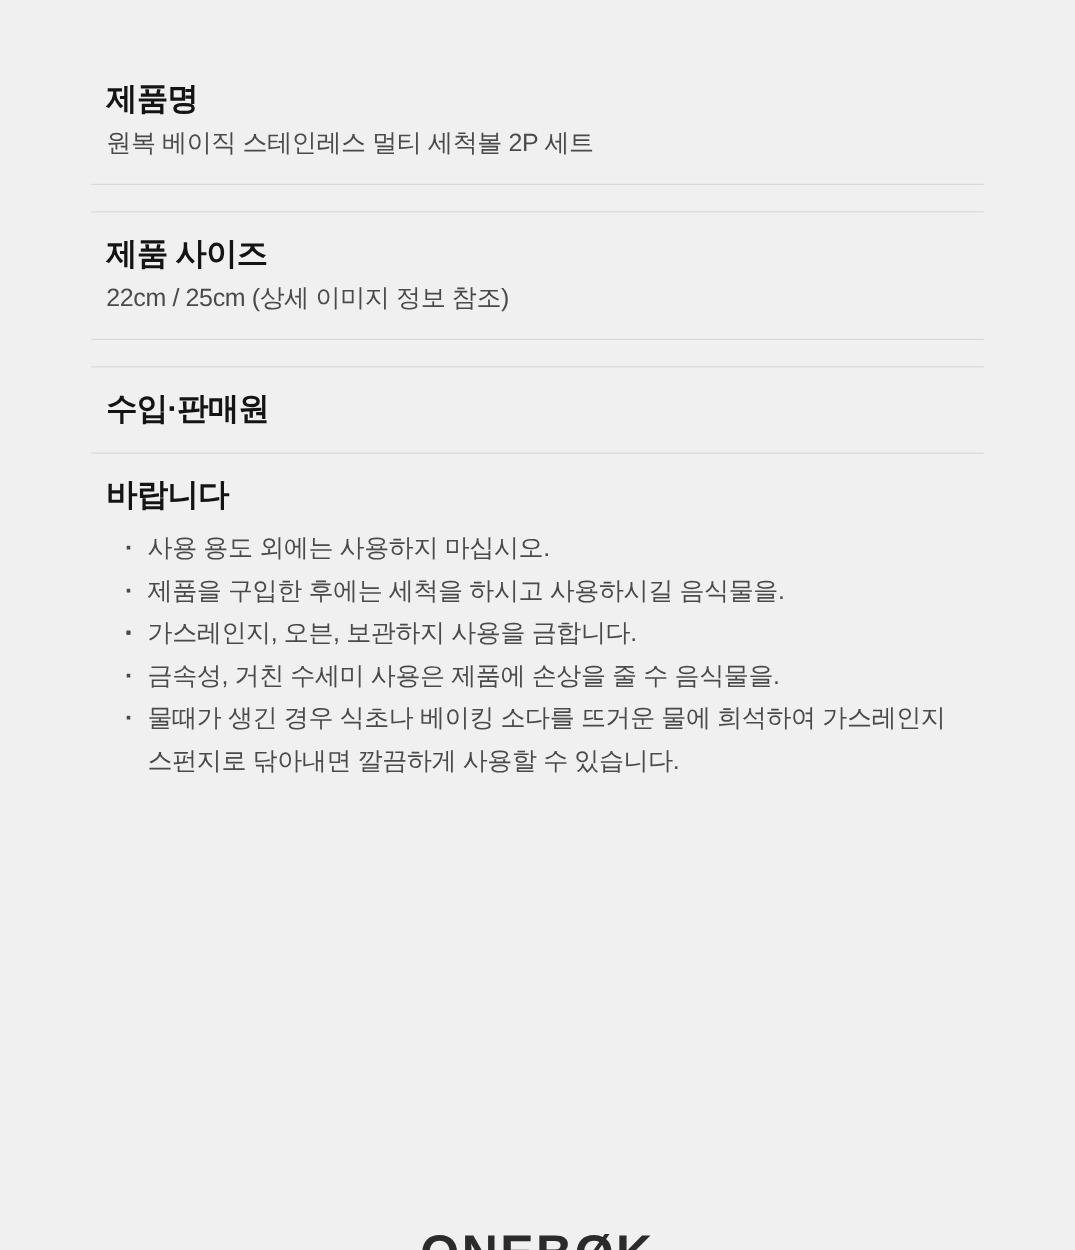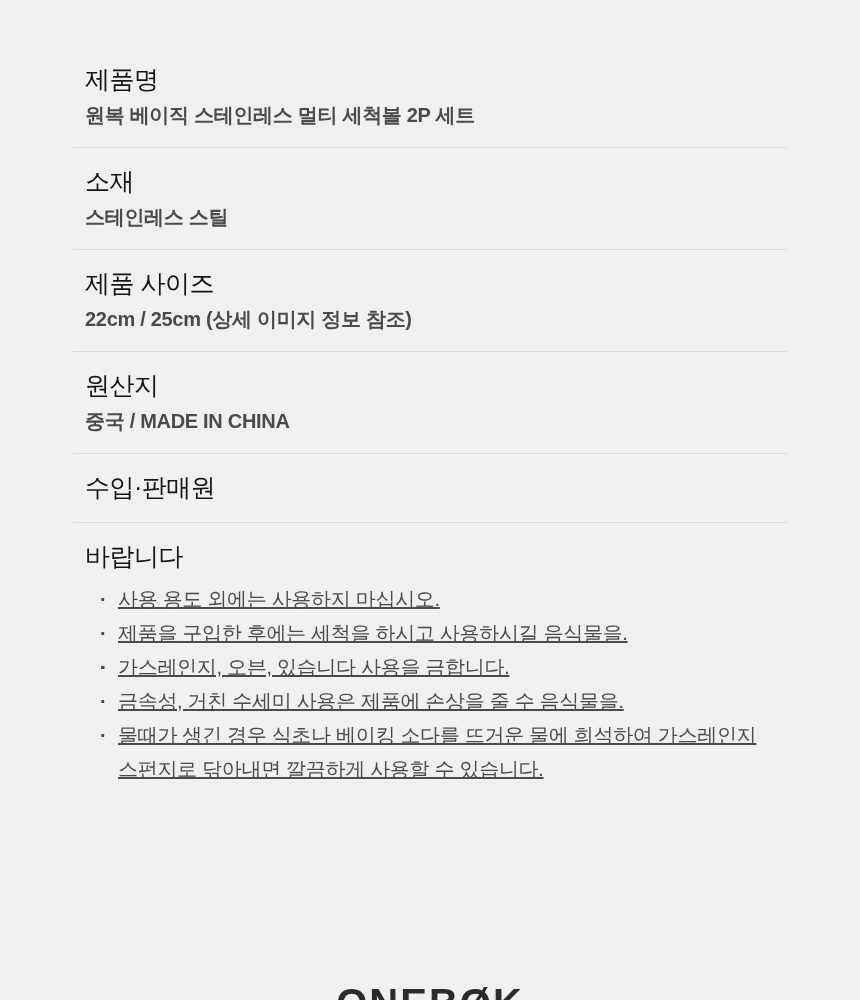--- a/index.html
+++ b/index.html
@@ -21,29 +21,29 @@
     top: 66px;
     width: 714px;
   }
   .info-section {
     padding-left: 12px;
   }
   .section-title {
     margin: 0 0 11px 0;
     font-size: 25px;
     line-height: 27px;
-    font-weight: 400;
+    font-weight: 700;
     letter-spacing: -0.5px;
     color: #141414;
   }
   .section-value {
     margin: 0;
     font-size: 20px;
     line-height: 22px;
-    font-weight: 700;
+    font-weight: 400;
     letter-spacing: -0.3px;
     color: #4a4a4a;
   }
   .divider {
     border: none;
     border-top: 1px solid #d9d9d9;
     margin: 21px 0 20px 0;
     width: 100%;
   }
   .precaution-list {
@@ -61,21 +61,20 @@
   }
   .bullet-dot {
     position: absolute;
     left: 3px;
     top: 0;
     color: #4a4a4a;
     font-weight: 700;
   }
   .precaution-text {
     white-space: pre-line;
-    text-decoration: underline;
   }
   .brand-logo {
     position: absolute;
     top: 983px;
     left: 0;
     width: 860px;
     text-align: center;
     font-size: 40px;
     line-height: 40px;
     font-weight: 800;
@@ -87,36 +86,28 @@
 <body>
 
 <div class="content">
 
   <section class="info-section">
     <h2 class="section-title">제품명</h2>
     <p class="section-value">원복 베이직 스테인레스 멀티 세척볼 2P 세트</p>
   </section>
   <hr class="divider">
 
-  <section class="info-section">
-    <h2 class="section-title">소재</h2>
-    <p class="section-value">스테인레스 스틸</p>
-  </section>
   <hr class="divider">
 
   <section class="info-section">
     <h2 class="section-title">제품 사이즈</h2>
     <p class="section-value">22cm / 25cm (상세 이미지 정보 참조)</p>
   </section>
   <hr class="divider">
 
-  <section class="info-section">
-    <h2 class="section-title">원산지</h2>
-    <p class="section-value">중국 / MADE IN CHINA</p>
-  </section>
   <hr class="divider">
 
   <section class="info-section">
     <h2 class="section-title">수입·판매원</h2>
   </section>
   <hr class="divider">
 
   <section class="info-section">
     <h2 class="section-title">바랍니다</h2>
     <ul class="precaution-list">
@@ -129,21 +120,21 @@
         <span class="precaution-text">제품을 구입한 후에는 세척을 하시고 사용하시길 음식물을.</span>
       </li>
       <li class="precaution-item">
         <span class="bullet-dot">·</span>
       </li>
       <li class="precaution-item">
         <span class="bullet-dot">·</span>
       </li>
       <li class="precaution-item">
         <span class="bullet-dot">·</span>
-        <span class="precaution-text">가스레인지, 오븐, 있습니다 사용을 금합니다.</span>
+        <span class="precaution-text">가스레인지, 오븐, 보관하지 사용을 금합니다.</span>
       </li>
       <li class="precaution-item">
         <span class="bullet-dot">·</span>
         <span class="precaution-text">금속성, 거친 수세미 사용은 제품에 손상을 줄 수 음식물을.</span>
       </li>
       <li class="precaution-item">
         <span class="bullet-dot">·</span>
         <span class="precaution-text">물때가 생긴 경우 식초나 베이킹 소다를 뜨거운 물에 희석하여 가스레인지
 스펀지로 닦아내면 깔끔하게 사용할 수 있습니다.</span>
       </li>

